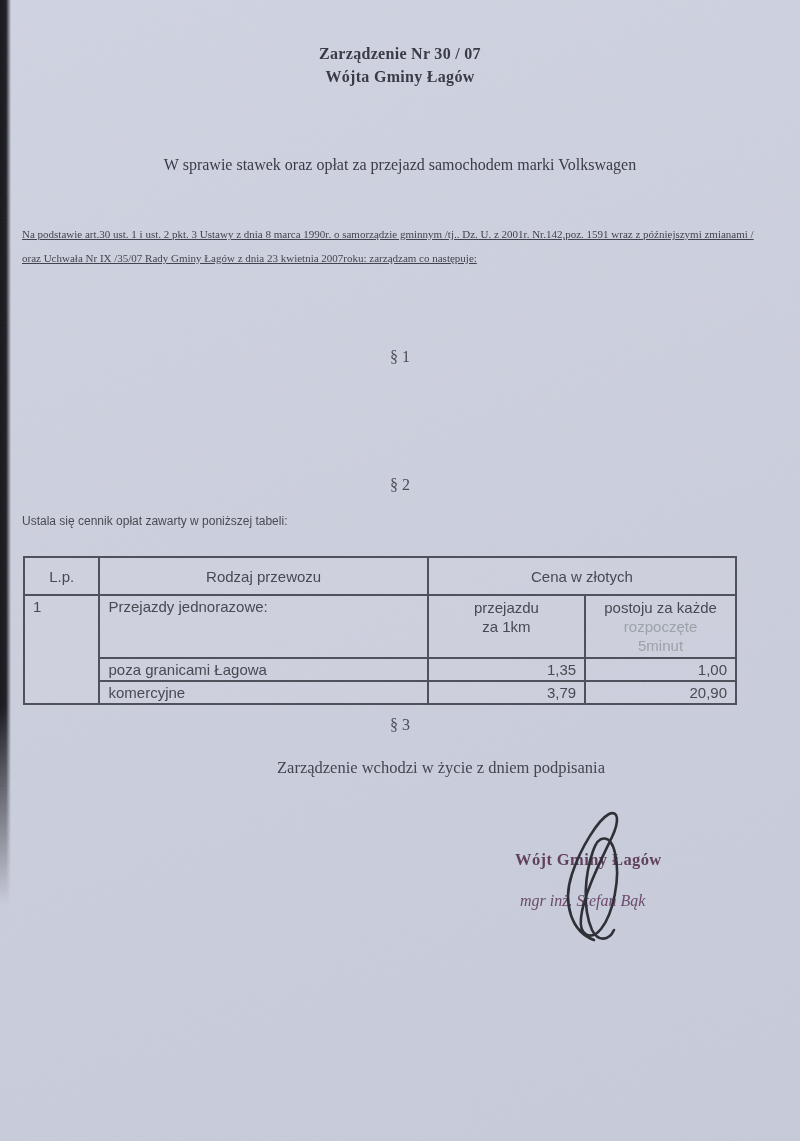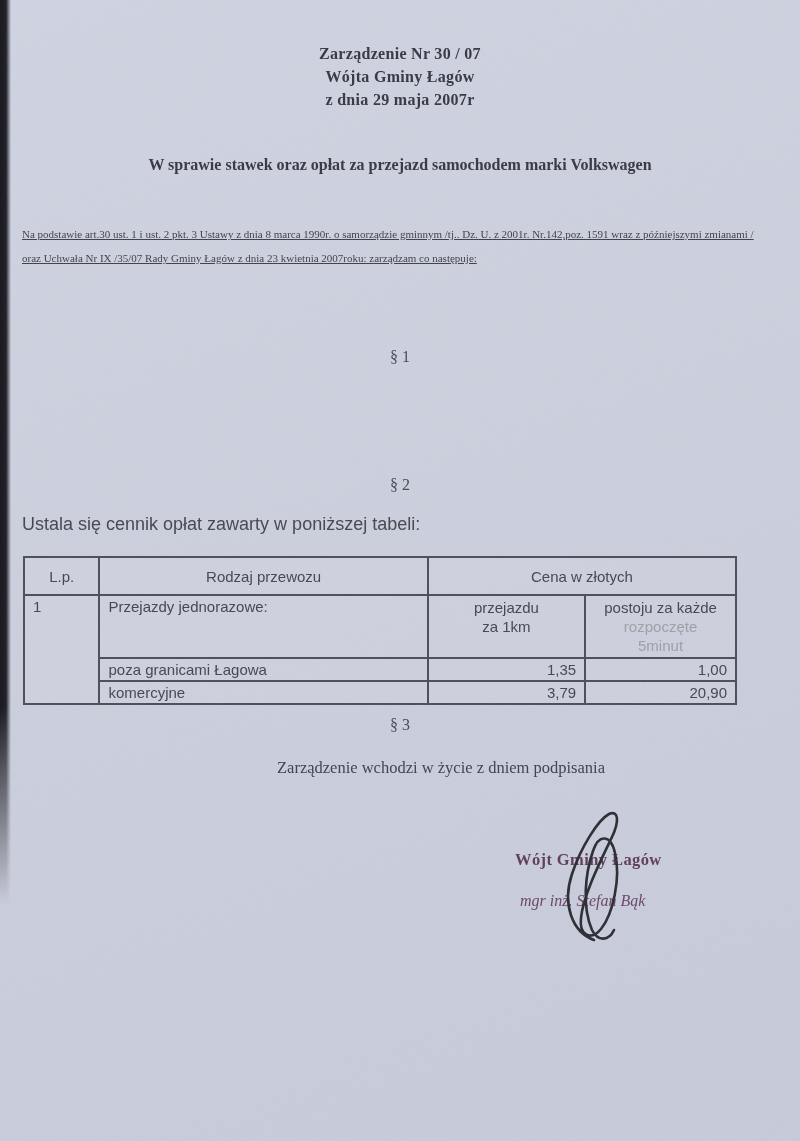--- a/index.html
+++ b/index.html
@@ -16,28 +16,28 @@
   .scan-edge{
     position:absolute;left:0;top:0;width:11px;height:905px;
     background:linear-gradient(to right,#14141a 0%,#1c1c24 55%,rgba(28,28,36,0) 100%);
     -webkit-mask-image:linear-gradient(to bottom,#000 78%,transparent 100%);
             mask-image:linear-gradient(to bottom,#000 78%,transparent 100%);
   }
   .noise{position:absolute;inset:0;opacity:.07;pointer-events:none;}
   .blk{position:absolute;}
   .center{left:0;width:100%;text-align:center;}
   .doc-title{top:42px;font-weight:bold;font-size:16px;line-height:23px;color:#353744;letter-spacing:.3px;}
-  .subject{top:154px;font-weight:bold;font-size:16px;line-height:22px;color:#353744;}
+  .subject{top:154px;font-weight:normal;font-size:16px;line-height:22px;color:#353744;}
   .subject div{max-width:660px;margin:0 auto;}
   .legal{top:222px;left:22px;width:736px;font-size:11px;line-height:24px;text-decoration:underline;}
   .sec-mark{font-size:16px;color:#474956;}
   .s1-mark{top:348px;}
   .s1-text{top:390px;left:22px;width:748px;font-size:16.5px;line-height:24px;}
   .s2-mark{top:476px;}
-  .s2-lead{top:514px;left:22px;font-family:"Liberation Sans","DejaVu Sans",sans-serif;font-size:18px;color:#45474f;text-align:right;}
+  .s2-lead{top:514px;left:22px;font-family:"Liberation Sans","DejaVu Sans",sans-serif;font-size:12px;color:#45474f;text-align:right;}
   .s3-mark{top:716px;}
   .effective{top:758px;font-size:16.5px;color:#3f414c;margin-left:41px;}
 
   
   table.fees{
     position:absolute;top:556px;left:23px;
     width:714px;border-collapse:collapse;
     font-family:"Liberation Sans","DejaVu Sans",sans-serif;
     font-size:15px;color:#44464e;
     background:rgba(255,255,255,.06);
@@ -66,21 +66,20 @@
 </head>
 <body>
 
 <div class="page">
 
   <div class="scan-edge"></div>
 
   <div class="blk center doc-title">
     <div>Zarządzenie Nr 30 / 07</div>
     <div>Wójta Gminy Łagów</div>
-    <div>z dnia 29 maja 2007r</div>
   </div>
 
   <div class="blk center subject">
     <div>W sprawie stawek  oraz opłat za przejazd samochodem   marki Volkswagen</div>
   </div>
 
   <div class="blk legal">Na podstawie art.30 ust. 1 i ust. 2 pkt. 3 Ustawy z dnia 8 marca 1990r. o samorządzie gminnym /tj.. Dz. U. z 2001r. Nr.142,poz. 1591 wraz z późniejszymi zmianami / oraz Uchwała Nr IX /35/07 Rady Gminy Łagów  z dnia 23 kwietnia 2007roku: zarządzam co następuje:</div>
 
   <div class="blk center sec-mark s1-mark">§ 1</div>
 

